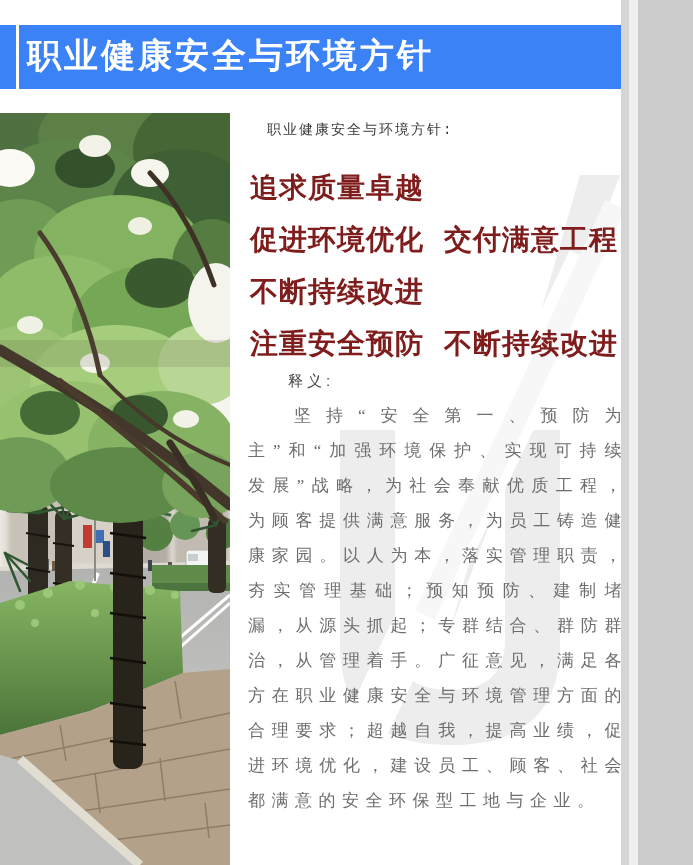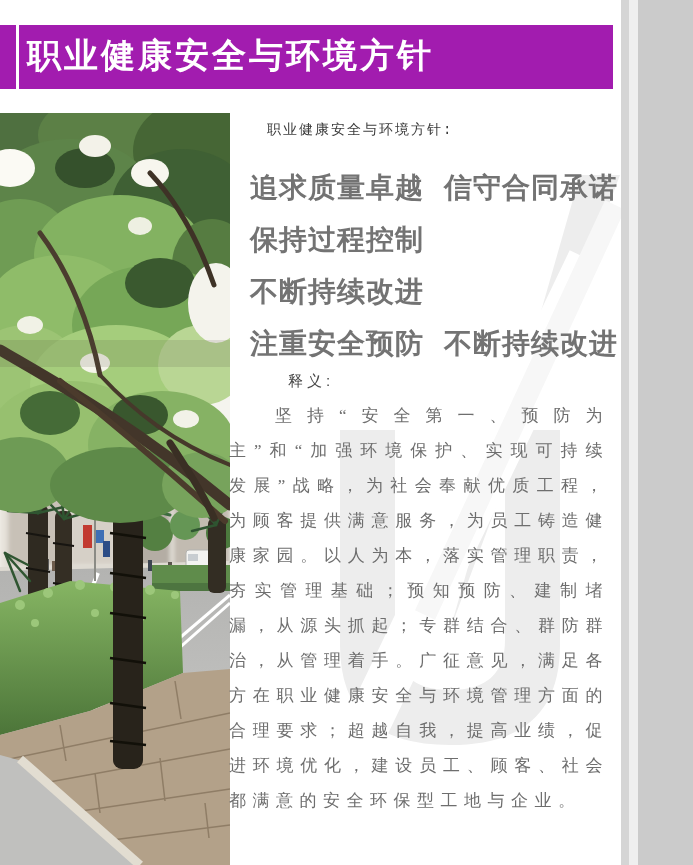--- a/index.html
+++ b/index.html
@@ -1,20 +1,20 @@
 <!DOCTYPE html>
 <html><head>
 <meta charset="utf-8">
 <style>
   html,body{margin:0;padding:0;background:#cbcbcb;}
   #page{position:relative;width:693px;height:865px;background:#ffffff;overflow:hidden;
         font-family:"Liberation Sans","DejaVu Sans",sans-serif;}
 
   
-  .header-bar{position:absolute;left:0;top:25px;width:613px;height:64px;background:#a21caf;}
+  .header-bar{position:absolute;left:0;top:25px;width:613px;height:64px;background:#3b82f6;padding-left:28px;}
   .header-line{position:absolute;left:16px;top:0;width:3px;height:64px;background:#ffffff;}
   .header-title{position:absolute;left:27px;top:8px;color:#ffffff;
       font-family:"Liberation Serif","DejaVu Serif",serif;font-weight:bold;
       font-size:34px;letter-spacing:3px;white-space:nowrap;}
 
   
   .edge-a{position:absolute;left:621px;top:0;width:8px;height:865px;background:#d5d5d5;}
   .edge-b{position:absolute;left:629px;top:0;width:9px;height:865px;background:#efefef;}
   .edge-c{position:absolute;left:638px;top:0;width:55px;height:865px;background:#cbcbcb;}
 
@@ -22,24 +22,24 @@
   .photo{position:absolute;left:0;top:113px;width:230px;height:752px;}
 
   
   .watermark{position:absolute;left:240px;top:160px;width:382px;height:660px;z-index:0;}
 
   
   .policy-label{position:absolute;left:267px;top:121px;z-index:2;color:#3c3c3c;
       font-family:Liberation Mono, monospace;font-size:14px;letter-spacing:2px;}
   .slogans{position:absolute;left:250px;top:162px;width:368px;z-index:2;}
   .slogan-row{display:flex;justify-content:space-between;align-items:center;height:52px;}
-  .slogan-row span{font-size:28px;font-weight:900;color:#737373;letter-spacing:1px;white-space:nowrap;}
+  .slogan-row span{font-size:28px;font-weight:900;color:#7f1d1d;letter-spacing:1px;white-space:nowrap;}
   .interp-label{position:absolute;left:288px;top:372px;z-index:2;color:#474747;
       font-family:Liberation Sans, sans-serif;font-size:15px;letter-spacing:4px;}
-  .interp-body{position:absolute;left:229px;top:398px;width:380px;z-index:2;color:#6e6e6e;
+  .interp-body{position:absolute;left:248px;top:398px;width:380px;z-index:2;color:#6e6e6e;
       font-family:"Liberation Serif","DejaVu Serif",serif;font-size:17px;line-height:35px;
       letter-spacing:6.5px;text-align:justify;text-indent:46px;}
 </style>
 </head>
 <body>
 
 <div id="page">
 
   <svg class="watermark" viewBox="0 0 382 660" aria-hidden="true">
     <polygon points="340,15 380,15 210,470" fill="#ededed"></polygon>
@@ -250,24 +250,24 @@
     </g>
 
     <rect x="0" y="227" width="230" height="27" fill="rgba(80,72,60,0.14)"></rect>
   </svg>
 
   <div class="policy-label">职业健康安全与环境方针:</div>
 
   <div class="slogans">
     <div class="slogan-row">
       <span>追求质量卓越</span>
-      <span>信守合同承诺</span>
-    </div>
-    <div class="slogan-row">
-      <span>保持过程控制</span>
+    </div>
+    <div class="slogan-row">
+      <span>促进环境优化</span>
+      <span>交付满意工程</span>
     </div>
     <div class="slogan-row">
       <span>不断持续改进</span>
     </div>
     <div class="slogan-row">
       <span>注重安全预防</span>
       <span>不断持续改进</span>
     </div>
   </div>
 

